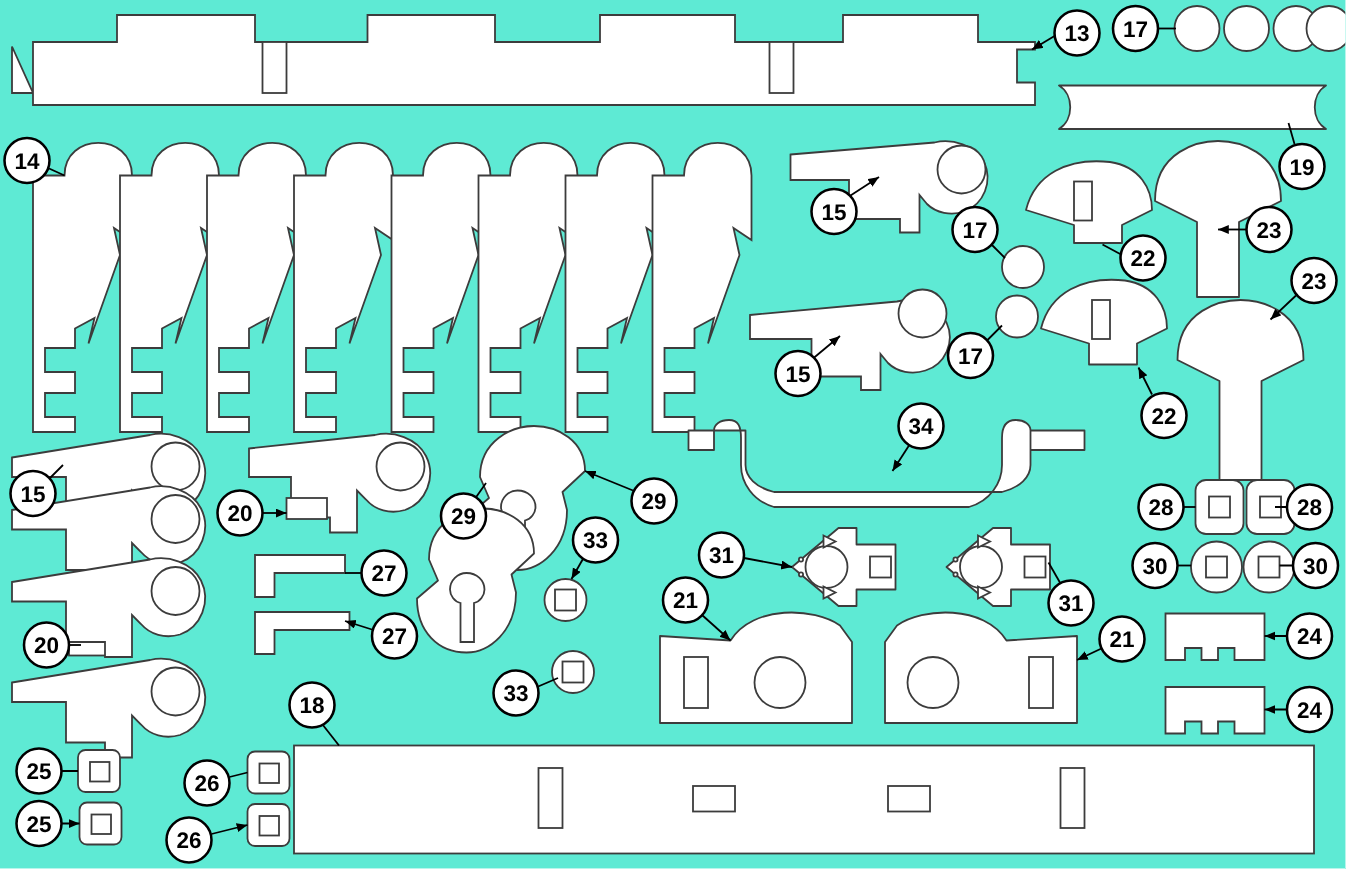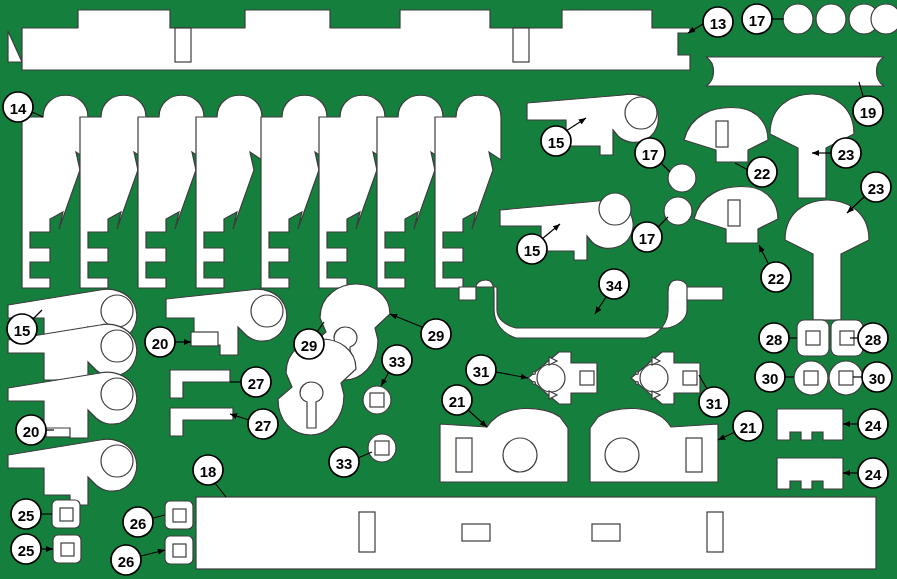--- a/index.html
+++ b/index.html
@@ -1,17 +1,17 @@
 <!DOCTYPE html>
 <html><head>
 <meta charset="utf-8">
 <style>
   html,body{margin:0;padding:0;background:#ffffff;}
   body{font-family:"Liberation Sans", sans-serif;}
-  #sheet{position:relative;width:897px;height:579px;background:#15803d;overflow:hidden;}
+  #sheet{position:relative;width:897px;height:579px;background:#5eead4;overflow:hidden;}
   #sheet svg{display:block;}
   .part{fill:#ffffff;stroke:#3c3c3c;stroke-width:1.2;stroke-linejoin:miter;}
   .part-r{fill:#ffffff;stroke:#3c3c3c;stroke-width:1.2;stroke-linejoin:round;stroke-linecap:round;}
   .hole{fill:#ffffff;stroke:#3c3c3c;stroke-width:1.2;}
   .callout-circle{fill:#ffffff;stroke:#000000;stroke-width:1.7;}
   .callout-text{font-family:"Liberation Sans", sans-serif;font-size:15px;font-weight:700;fill:#000000;text-anchor:middle;dominant-baseline:central;}
   .leader{stroke:#000000;stroke-width:1.2;fill:none;}
 </style>
 </head>
 <body>

